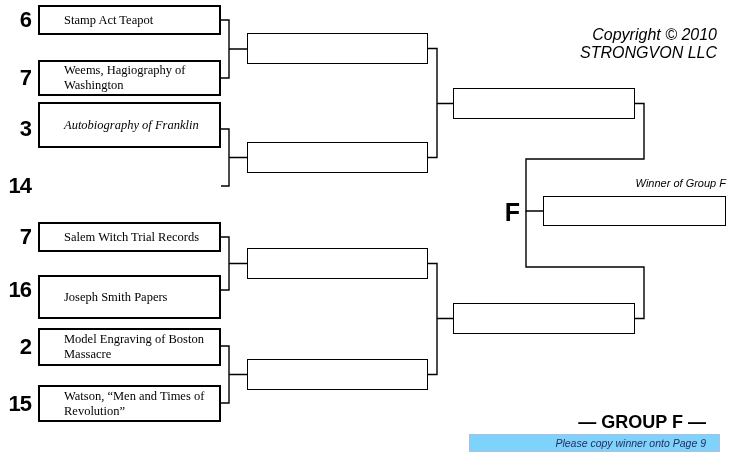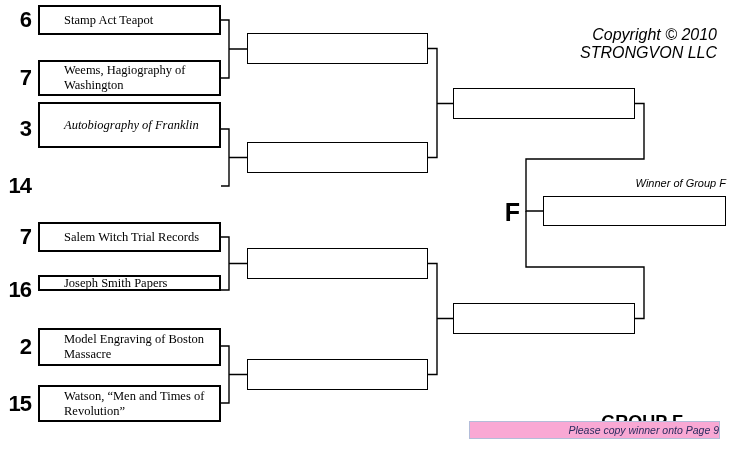--- a/index.html
+++ b/index.html
@@ -36,23 +36,23 @@
   }
   .group-letter {
     position:absolute; left:492px; width:28px; top:198px; text-align:right;
     font-family:"Liberation Sans", sans-serif; font-weight:700; font-size:25px;
   }
   .group-label {
     position:absolute; left:500px; width:206px; top:412px; text-align:right;
     font-family:"Liberation Sans", sans-serif; font-weight:700; font-size:18px;
   }
   .note-box {
-    position:absolute; left:469px; top:421px; width:251px; height:18px; box-sizing:border-box;
-    border:1px solid #b3bcd9; background:#f9a8d4;
-    display:flex; align-items:center; justify-content:flex-end; padding-right:0;
+    position:absolute; left:469px; top:434px; width:251px; height:18px; box-sizing:border-box;
+    border:1px solid #b3bcd9; background:#7dd3fc;
+    display:flex; align-items:center; justify-content:flex-end; padding-right:13px;
     font-family:"Liberation Sans", sans-serif; font-style:italic; font-size:10.5px;
   }
 </style>
 </head>
 <body>
 
 <div class="canvas">
 
   <svg class="connectors" viewBox="0 0 743 455" xmlns="http://www.w3.org/2000/svg">
     <g fill="none" stroke="#000" stroke-width="1.4">
@@ -85,21 +85,21 @@
   </div>
 
   <div class="seed" style="top:168px;height:36px">14</div>
 
   <div class="seed" style="top:222px;height:30px">7</div>
   <div class="entry-box" style="top:222px;height:30px">
     <span>Salem Witch Trial Records</span>
   </div>
 
   <div class="seed" style="top:275px;height:30px">16</div>
-  <div class="entry-box" style="top:275px;height:16px">
+  <div class="entry-box" style="top:275px;height:44px">
     <span>Joseph Smith Papers</span>
   </div>
 
   <div class="seed" style="top:328px;height:38px">2</div>
   <div class="entry-box" style="top:328px;height:38px">
     <span>Model Engraving of Boston Massacre</span>
   </div>
 
   <div class="seed" style="top:385px;height:37px">15</div>
   <div class="entry-box" style="top:385px;height:37px">

